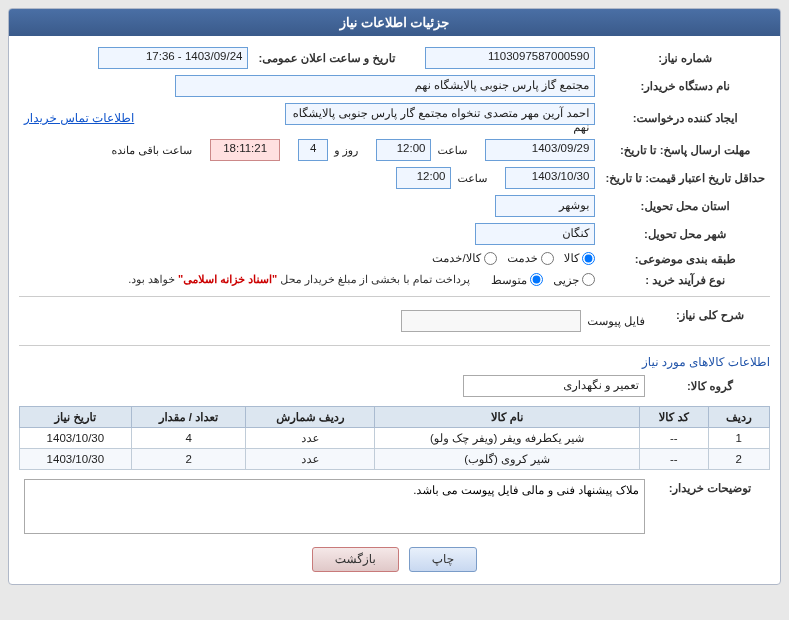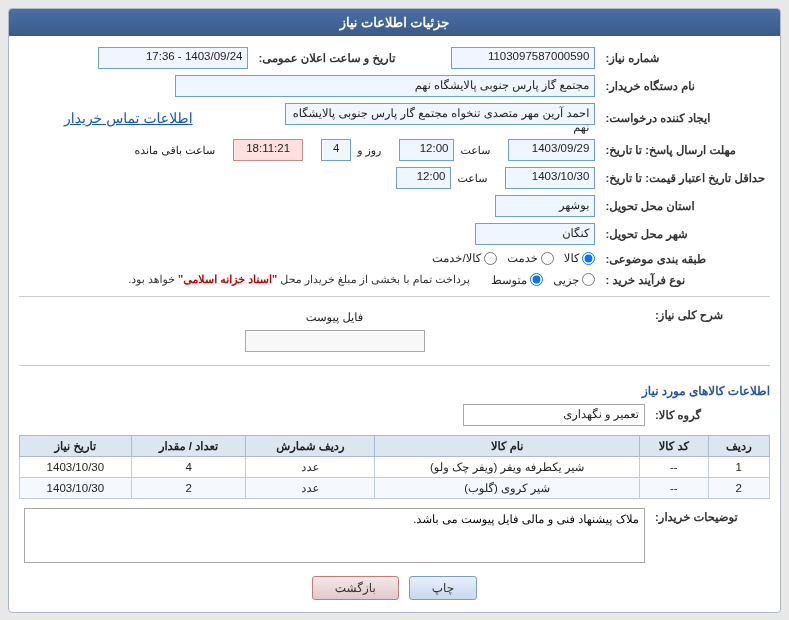--- a/index.html
+++ b/index.html
@@ -40,21 +40,21 @@
     }
     .info-table td {
       padding: 3px 5px;
       vertical-align: middle;
       font-size: 11.5px;
     }
     .label-cell {
       color: #333;
       white-space: nowrap;
       font-weight: bold;
-      text-align: left;
+      text-align: center;
       width: 120px;
     }
     .value-cell {
       text-align: right;
     }
     .input-box {
       background: #fff;
       border: 1px solid #aaa;
       padding: 2px 5px;
       height: 22px;
@@ -68,23 +68,23 @@
       border: 1px solid #6a9fd8;
       background: #f0f6ff;
     }
     .section-divider {
       border: none;
       border-top: 1px solid #ccc;
       margin: 6px 0;
     }
     .section-title {
       color: #2255aa;
-      font-weight: bold;
+      font-weight: normal;
       font-size: 12px;
-      margin: 18px 0 3px 0;
+      margin: 9px 0 3px 0;
     }
     .radio-group {
       display: inline-flex;
       gap: 10px;
       align-items: center;
     }
     .radio-item {
       display: flex;
       align-items: center;
       gap: 3px;
@@ -92,22 +92,21 @@
     }
     .row-flex {
       display: flex;
       align-items: center;
       gap: 6px;
     }
     .link-blue {
       color: #1155cc;
       text-decoration: underline;
       cursor: pointer;
-      font-size: 14px;
-      margin-left: 40px;
+      font-size: 12px;
     }
     .note-text {
       color: #333;
       font-size: 11px;
     }
     .bold-link {
       color: #cc0000;
       font-weight: bold;
     }
     .goods-table {
@@ -153,32 +152,32 @@
       font-family: Tahoma, Arial, sans-serif;
       font-size: 12px;
       cursor: pointer;
       border-radius: 3px;
       border: 1px solid #888;
     }
     .btn-print {
       background: linear-gradient(to bottom, #e8f0fb, #c8d8f0);
       color: #333;
       border-color: #7a9cc8;
+      font-family: Liberation Serif, serif;
     }
     .btn-back {
       background: linear-gradient(to bottom, #f5e8e8, #e0c8c8);
       color: #333;
       border-color: #c87a7a;
     }
     .file-upload-row {
       display: flex;
       align-items: center;
       gap: 6px;
       margin: 4px 0;
-      flex-direction: column;
     }
     .file-box {
       border: 1px solid #aaa;
       background: #f8f8f8;
       height: 22px;
       width: 180px;
       display: inline-block;
     }
   </style>
 </head>
@@ -191,21 +190,21 @@
       <span>جزئیات اطلاعات نیاز</span>
     </div>
 
     <div class="panel-body">
 
       <table class="info-table">
         <tbody>
             <tr>
           <td class="label-cell">شماره نیاز:</td>
           <td class="value-cell" style="width:200px;">
-            <div class="input-box input-blue" style="width:144px;">1103097587000590</div>
+            <div class="input-box input-blue" style="width:170px;">1103097587000590</div>
           </td>
           <td class="label-cell" style="text-align:left;">تاریخ و ساعت اعلان عمومی:</td>
           <td class="value-cell">
             <div class="input-box input-blue" style="width:150px;">1403/09/24 - 17:36</div>
           </td>
         </tr>
 
         <tr>
           <td class="label-cell">نام دستگاه خریدار:</td>
           <td colspan="3" class="value-cell">
@@ -220,21 +219,21 @@
           </td>
           <td class="value-cell" style="text-align:left;">
             <span class="link-blue">اطلاعات تماس خریدار</span>
           </td>
         </tr>
 
         <tr>
           <td class="label-cell">مهلت ارسال پاسخ: تا تاریخ:</td>
           <td colspan="3">
             <div class="row-flex" style="direction:rtl; justify-content:flex-start;">
-              <div class="input-box input-blue" style="width:87px;">1403/09/29</div>
+              <div class="input-box input-blue" style="width:110px;">1403/09/29</div>
               <span style="font-size:11px;">ساعت</span>
               <div class="input-box input-blue" style="width:55px;">12:00</div>
               <span style="font-size:11px;">روز و</span>
               <div class="input-box input-blue" style="width:30px; text-align:center;">4</div>
               <div class="input-box" style="width:70px; background:#ffe0e0; border-color:#cc8888; text-align:center;">18:11:21</div>
               <span style="font-size:11px;">ساعت باقی مانده</span>
             </div>
           </td>
         </tr>
 

